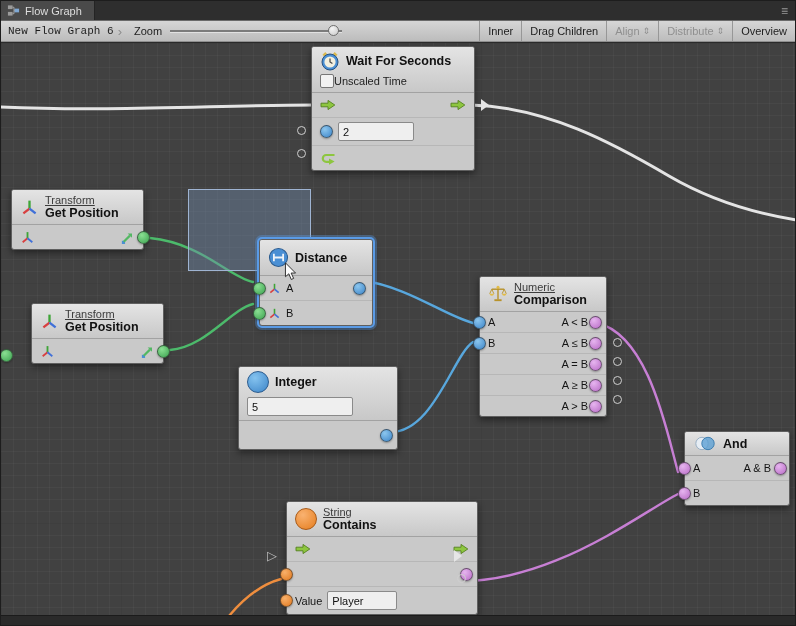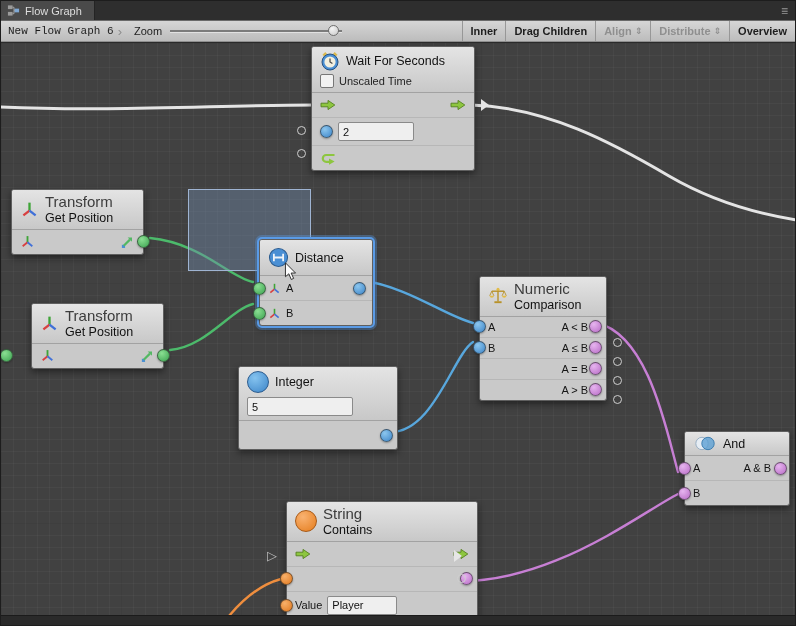--- a/index.html
+++ b/index.html
@@ -11,21 +11,21 @@
   .titlebar-right{margin-left:auto;display:flex;align-items:center;padding-right:7px;color:#9a9a9a;font-size:12px;}
   
   .toolbar{height:20px;flex:none;background:linear-gradient(#d6d6d6,#bcbcbc);border-top:1px solid #6a6a6a;border-bottom:1px solid #8f8f8f;display:flex;align-items:center;font-size:11px;color:#1d1d1d;}
   .breadcrumb{padding:0 4px 0 7px;white-space:nowrap;font-family:Liberation Mono, monospace;}
   .crumb-sep{color:#8d8d8d;font-size:13px;padding-right:10px;}
   .zoom-label{padding:0 8px 0 2px;}
   .zoom-slider{position:relative;width:172px;height:100%;display:flex;align-items:center;}
   .zoom-track{width:100%;height:2px;background:#7c7c7c;border-bottom:1px solid #e2e2e2;}
   .zoom-handle{position:absolute;left:158px;top:4px;width:11px;height:11px;border-radius:50%;background:radial-gradient(circle at 35% 30%,#f4f4f4,#c9c9c9);border:1px solid #6e6e6e;box-sizing:border-box;}
   .zoom-value{padding:0 10px 0 8px;margin-top:32px;}
-  .tb-right{margin-left:auto;display:flex;height:100%;font-weight:bold;}
+  .tb-right{margin-left:auto;display:flex;height:100%;}
   .tb-btn{display:flex;align-items:center;gap:3px;padding:0 8px;border-left:1px solid #979797;height:100%;white-space:nowrap;}
   .tb-btn.disabled{color:#8f8f8f;}
   .dd{font-size:9px;line-height:1;}
   
   .canvas{position:relative;flex:1;overflow:hidden;background-color:#414141;
     background-image:
       linear-gradient(rgba(255,255,255,0.03) 1px,transparent 1px),
       linear-gradient(90deg,rgba(255,255,255,0.03) 1px,transparent 1px),
       linear-gradient(rgba(0,0,0,0.14) 1px,transparent 1px),
       linear-gradient(90deg,rgba(0,0,0,0.14) 1px,transparent 1px);
@@ -37,37 +37,37 @@
   .w-flow{stroke:#e4e4e4;stroke-width:3;}
   .w-vec{stroke:#4cba6b;stroke-width:2.4;}
   .w-num{stroke:#58a7dd;stroke-width:2.4;}
   .w-bool{stroke:#c77fd4;stroke-width:2.4;}
   .w-str{stroke:#ef8e3e;stroke-width:2.4;}
   
   .node{position:absolute;background:#c9c9c9;border:1px solid #5f5f5f;border-radius:3px;box-shadow:0 3px 7px rgba(0,0,0,.45);font-size:11px;color:#151515;box-sizing:border-box;}
   .node.selected{outline:2px solid #5a9be6;box-shadow:0 0 0 4px rgba(90,155,230,.35),0 3px 7px rgba(0,0,0,.45);}
   .nheader{background:linear-gradient(#e4e4e4,#c8c8c8);border-bottom:1px solid #a2a2a2;border-radius:2px 2px 0 0;padding:4px 8px;}
   .hline{display:flex;align-items:center;gap:6px;}
-  .ntitle{font-size:12.5px;font-weight:normal;color:#111;}
-  .ncat{font-size:15px;color:#3c3c3c;line-height:1.1;}
+  .ntitle{font-size:12.5px;font-weight:bold;color:#111;}
+  .ncat{font-size:11px;color:#3c3c3c;line-height:1.1;text-decoration:underline;}
   .htext{display:flex;flex-direction:column;justify-content:center;}
   .row{position:relative;display:flex;align-items:center;gap:5px;padding:4px 8px;min-height:16px;}
   .row + .row{border-top:1px solid #b7b7b7;}
   .spacer{flex:1;}
   .port{position:absolute;width:13px;height:13px;border-radius:50%;box-sizing:border-box;border:1px solid rgba(30,30,30,.55);box-shadow:0 1px 2px rgba(0,0,0,.3);}
   .p-blue{background:radial-gradient(circle at 35% 30%,#8cc6ee,#3d85c8);}
   .p-green{background:radial-gradient(circle at 35% 30%,#8adf92,#3da351);}
   .p-purple{background:radial-gradient(circle at 35% 30%,#e6b4ef,#b86cc6);}
   .p-orange{background:radial-gradient(circle at 35% 30%,#f8b06a,#e0791f);}
   .big-circle{width:22px;height:22px;border-radius:50%;box-sizing:border-box;flex:none;}
   .bc-blue{background:radial-gradient(circle at 35% 30%,#85c3ef,#3d85c8);border:1px solid #2c5c8f;}
   .bc-orange{background:radial-gradient(circle at 35% 30%,#f9b271,#e57d1d);border:1px solid #a85a18;}
   .field{background:#efefef;border:1px solid #8a8a8a;border-radius:2px;font-family:"Liberation Sans",sans-serif;font-size:11px;color:#111;padding:1px 4px;height:15px;box-sizing:content-box;}
   .checkbox{width:12px;height:12px;background:#f2f2f2;border:1px solid #777;border-radius:2px;flex:none;}
-  .cb-row{display:flex;align-items:center;gap:5px;margin-top:3px;font-size:11px;color:#222;}
+  .cb-row{display:flex;align-items:center;margin-top:3px;font-size:11px;color:#222;}
   .ring{position:absolute;width:9px;height:9px;border-radius:50%;border:1.6px solid #cfcfcf;box-sizing:border-box;}
   .tri-solid{position:absolute;width:0;height:0;border-left:8px solid #e6e6e6;border-top:6px solid transparent;border-bottom:6px solid transparent;}
   .tri-hollow{position:absolute;color:#bdbdbd;font-size:13px;line-height:13px;}
   .ic{flex:none;display:block;}
   .outlabel{margin-left:auto;padding-right:10px;}
   .marquee{position:absolute;left:187px;top:146px;width:123px;height:82px;background:rgba(115,140,175,.42);border:1px solid #9fb4d2;box-sizing:border-box;}
   .cursor{position:absolute;left:283px;top:219px;width:13px;height:20px;}
 </style>
 </head>
 <body>
@@ -333,20 +333,24 @@
         <span class="port p-blue" style="left:-7px;top:50%;margin-top:-6.5px;"></span>
         <span>B</span>
         <span class="outlabel">A ≤ B</span>
         <span class="port p-purple" style="right:4px;top:50%;margin-top:-6.5px;"></span>
       </div>
       <div class="row" style="min-height:11px;">
         <span class="outlabel">A = B</span>
         <span class="port p-purple" style="right:4px;top:50%;margin-top:-6.5px;"></span>
       </div>
       <div class="row" style="min-height:11px;">
+        <span class="outlabel">A ≥ B</span>
+        <span class="port p-purple" style="right:4px;top:50%;margin-top:-6.5px;"></span>
+      </div>
+      <div class="row" style="min-height:11px;">
         <span class="outlabel">A &gt; B</span>
         <span class="port p-purple" style="right:4px;top:50%;margin-top:-6.5px;"></span>
       </div>
     </div>
     <div class="ring" style="left:612px;top:295px;"></div>
     <div class="ring" style="left:612px;top:314px;"></div>
     <div class="ring" style="left:612px;top:333px;"></div>
     <div class="ring" style="left:612px;top:352px;"></div>
 
     <div class="node" style="left:683px;top:388px;width:106px;">

